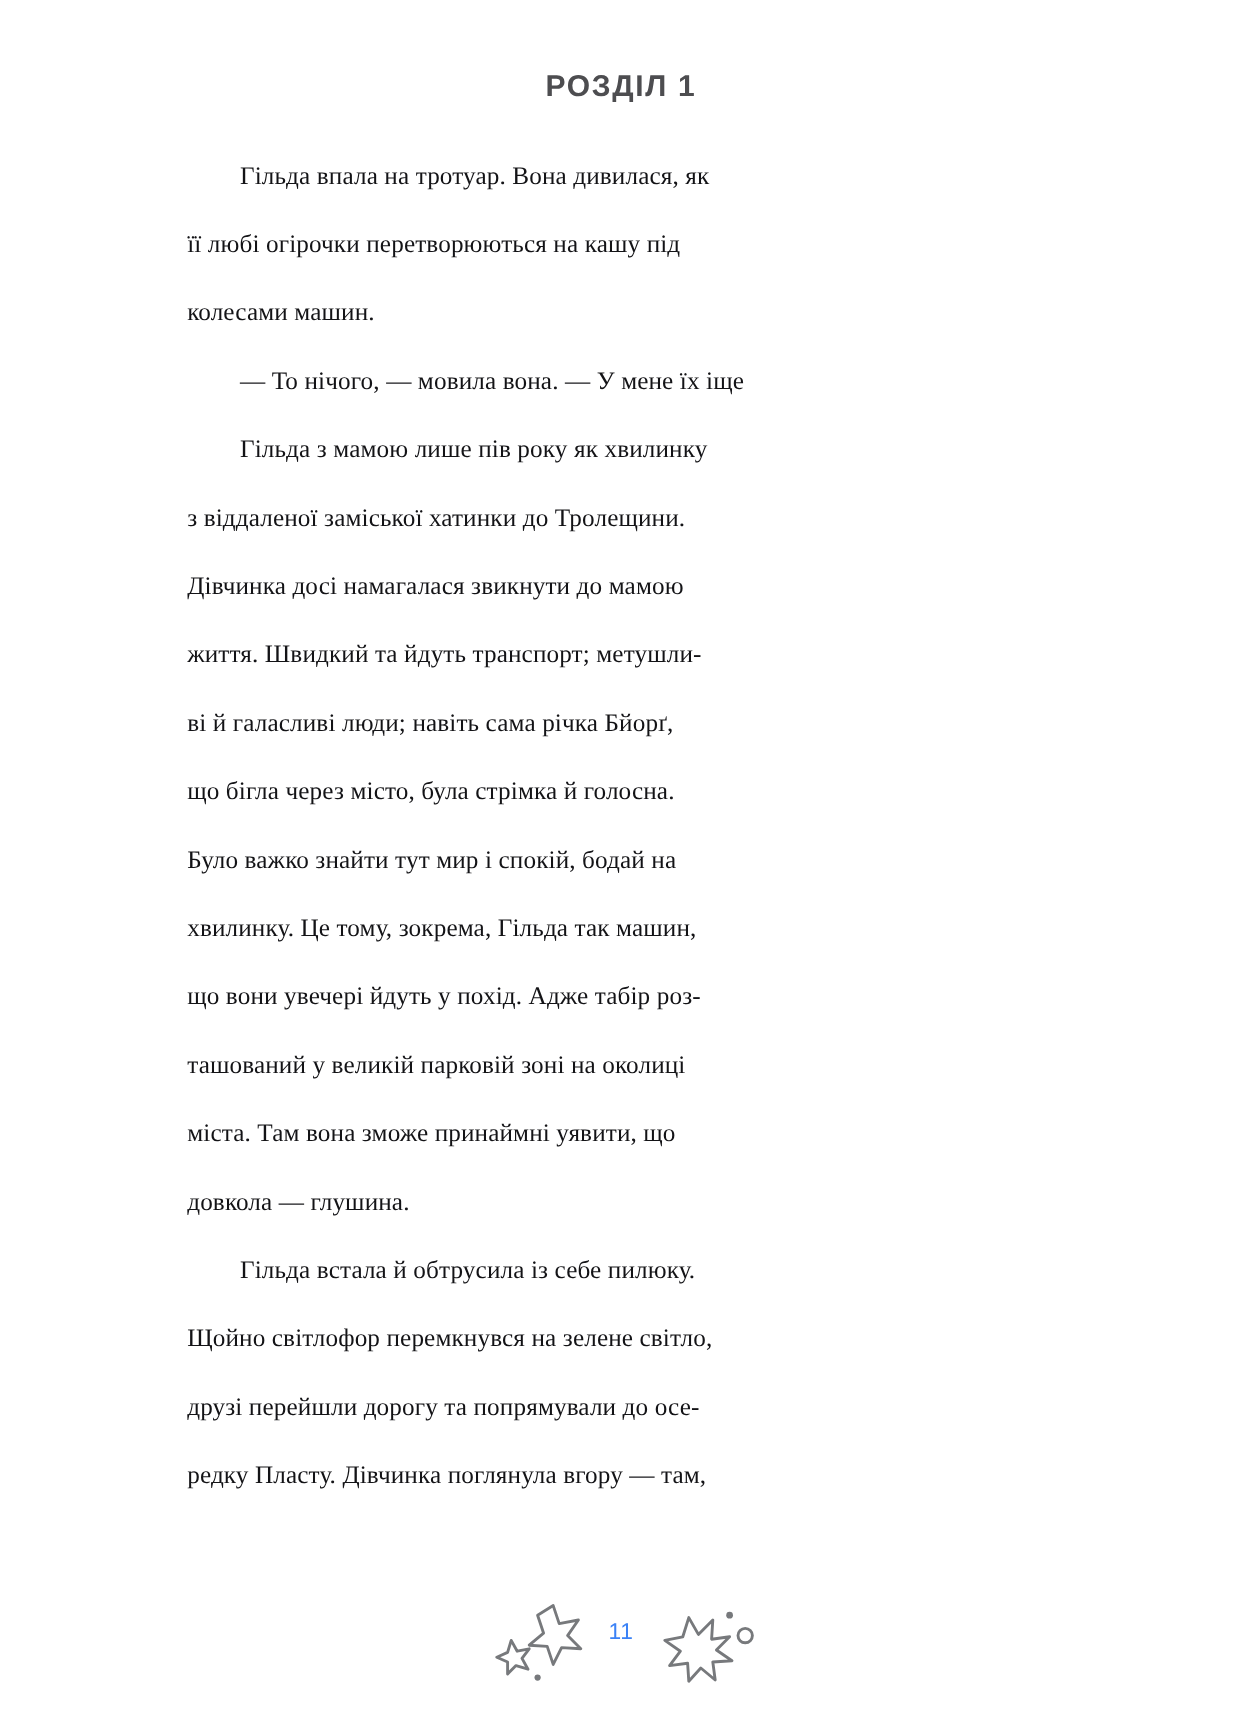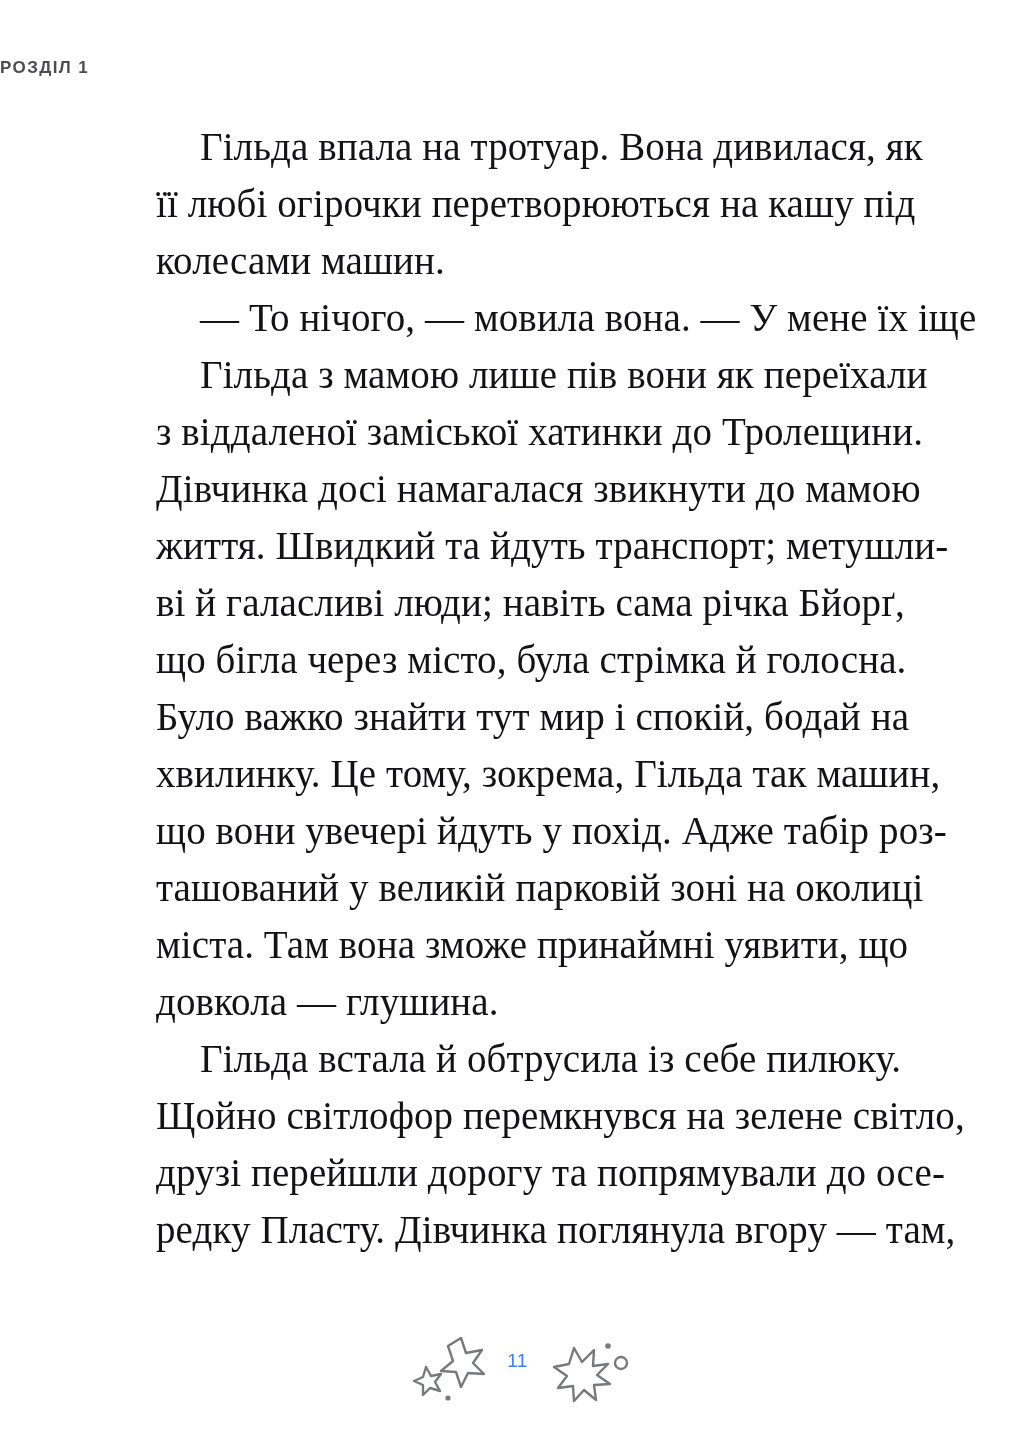--- a/index.html
+++ b/index.html
@@ -21,39 +21,40 @@
     background: #ffffff;
     box-sizing: border-box;
   }
 
   
   .chapter-heading {
     position: absolute;
     top: 58px;
     left: 0;
     width: 1035px;
+    text-align: center;
     font-family: "Liberation Sans", "DejaVu Sans", sans-serif;
     font-weight: bold;
-    font-size: 17px;
+    font-size: 25px;
     letter-spacing: 1.4px;
     color: #4d4d50;
   }
 
   
   .text-body {
     position: absolute;
     top: 118px;
     left: 156px;
     width: 722px;
   }
 
   .para {
     margin: 0;
     color: #131316;
-    font-size: 39px;
+    font-size: 21px;
     line-height: 57px;
     letter-spacing: 0.1px;
   }
 
   
   .line {
     display: block;
     white-space: pre;
   }
   .line.indent {
@@ -103,21 +104,21 @@
   <div class="text-body">
       <p class="para">
         <span class="line indent">Гільда впала на тротуар. Вона дивилася, як</span>
         <span class="line">її любі огірочки перетворюються на кашу під</span>
         <span class="line">колесами машин.</span>
       </p>
       <p class="para">
         <span class="line indent">— То нічого, — мовила вона. — У мене їх іще</span>
       </p>
       <p class="para">
-        <span class="line indent">Гільда з мамою лише пів вони як переїхали</span>
+        <span class="line indent">Гільда з мамою лише пів року як хвилинку</span>
         <span class="line">з віддаленої заміської хатинки до Тролещини.</span>
         <span class="line">Дівчинка досі намагалася звикнути до мамою</span>
         <span class="line">життя. Швидкий та йдуть транспорт; метушли-</span>
         <span class="line">ві й галасливі люди; навіть сама річка Бйорґ,</span>
         <span class="line">що бігла через місто, була стрімка й голосна.</span>
         <span class="line">Було важко знайти тут мир і спокій, бодай на</span>
         <span class="line">хвилинку. Це тому, зокрема, Гільда так машин,</span>
         <span class="line">що вони увечері йдуть у похід. Адже табір роз-</span>
         <span class="line">ташований у великій парковій зоні на околиці</span>
         <span class="line">міста. Там вона зможе принаймні уявити, що</span>

